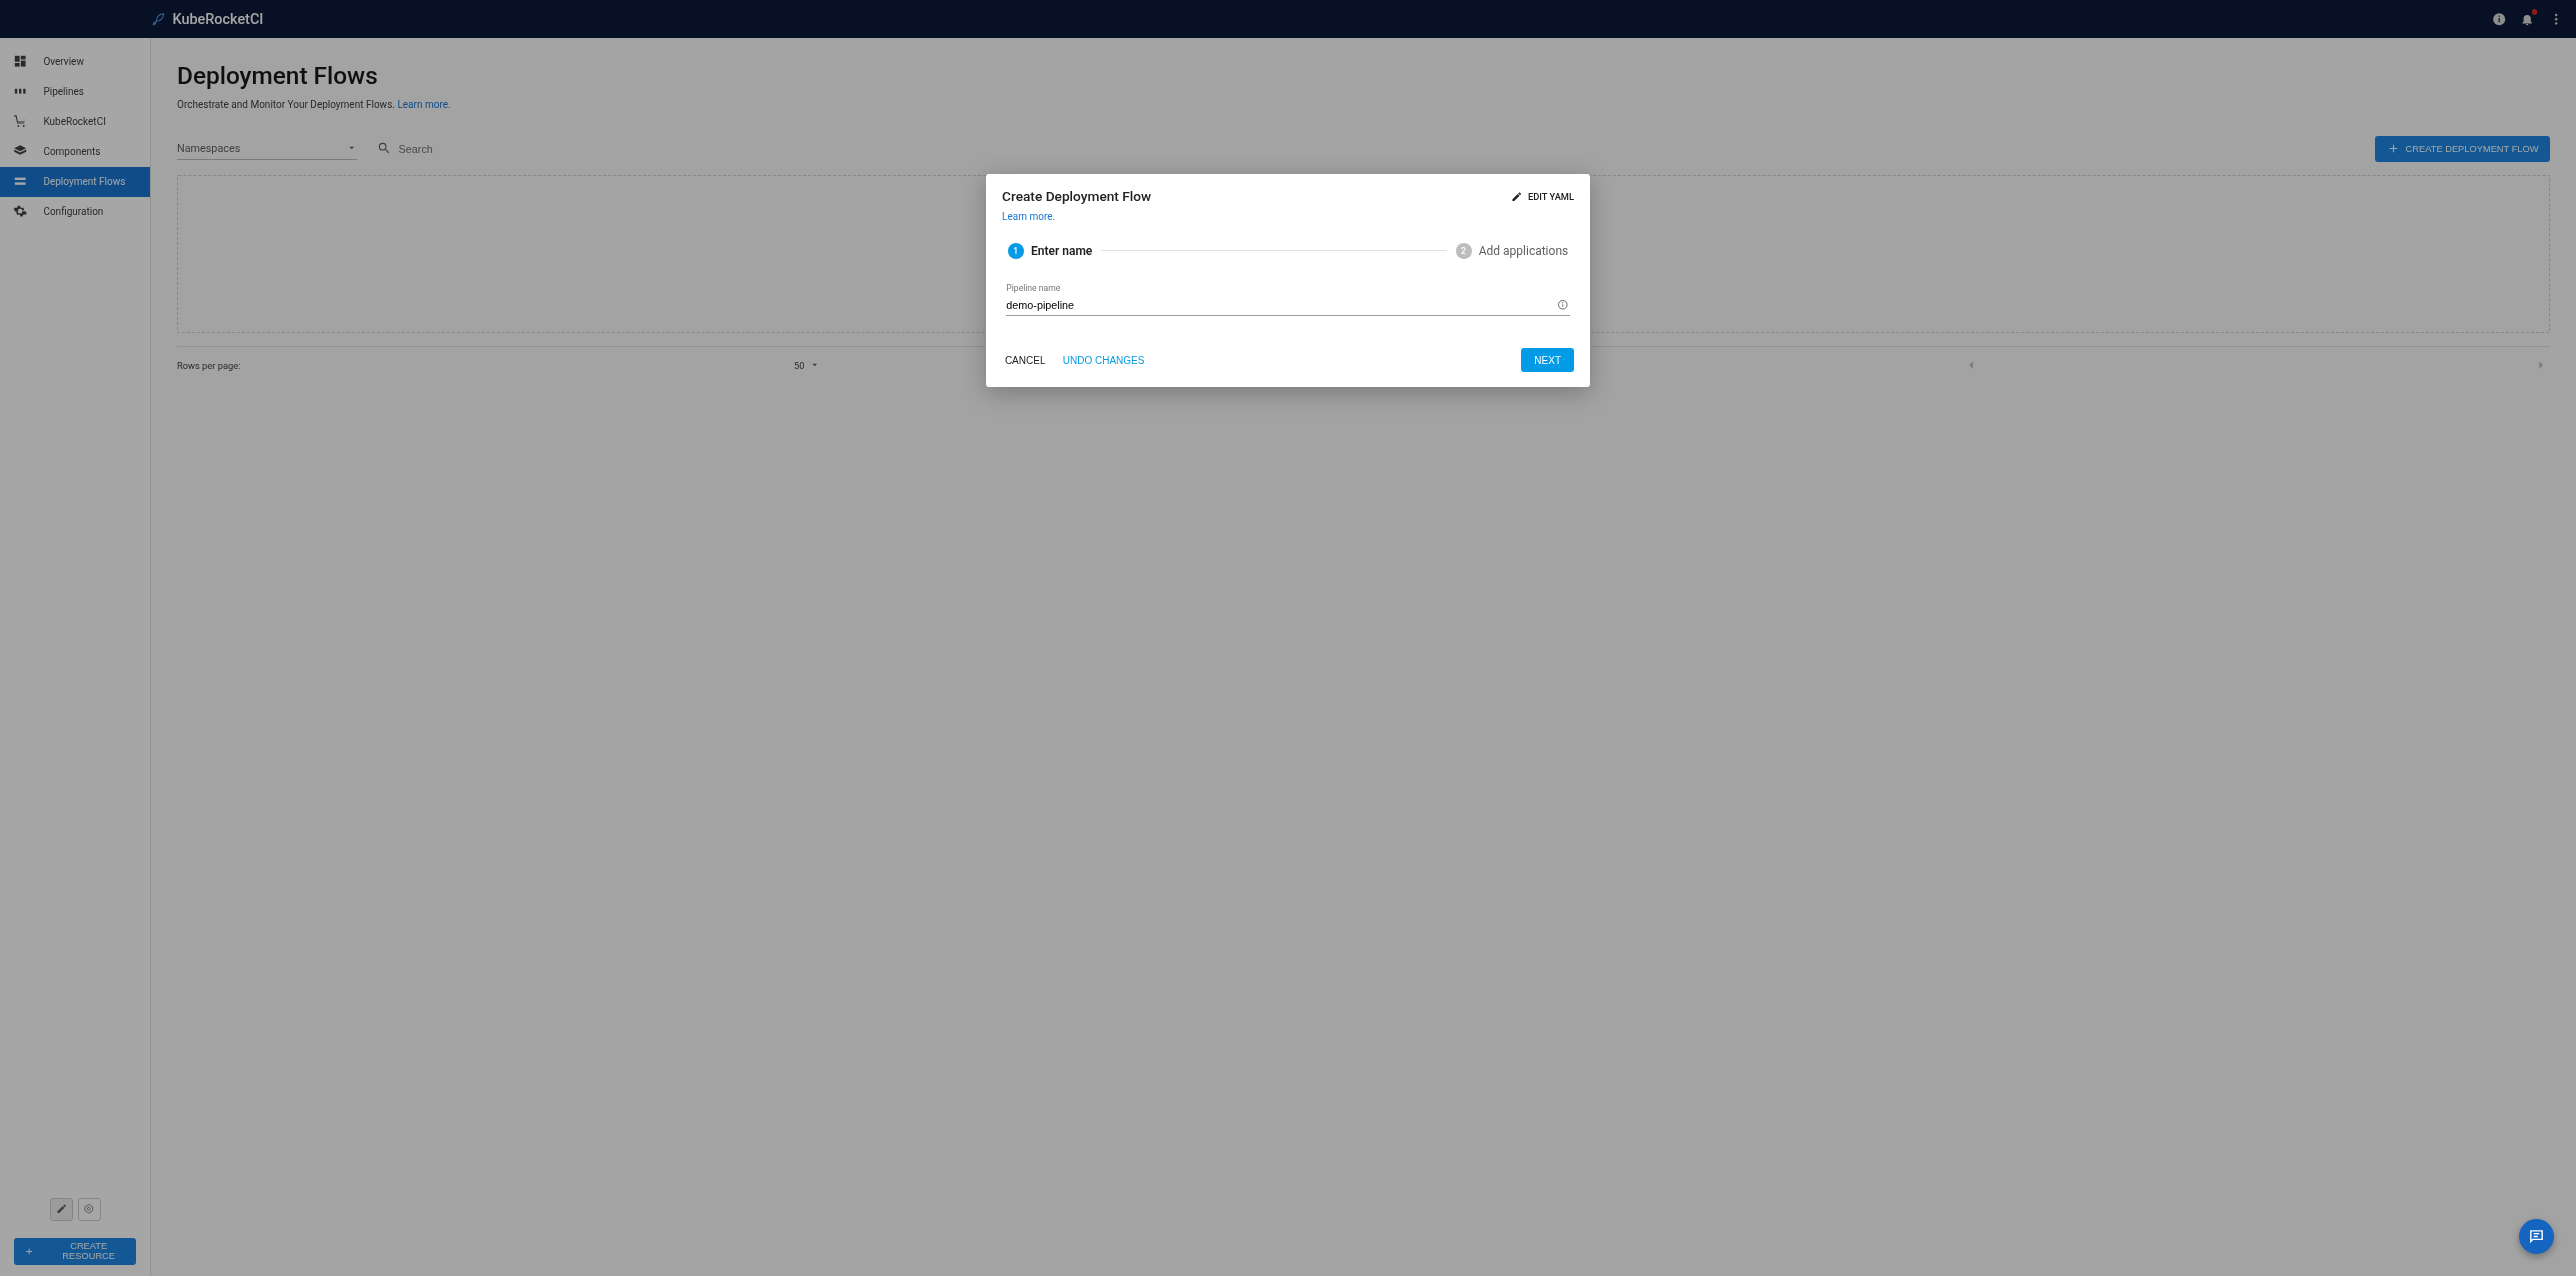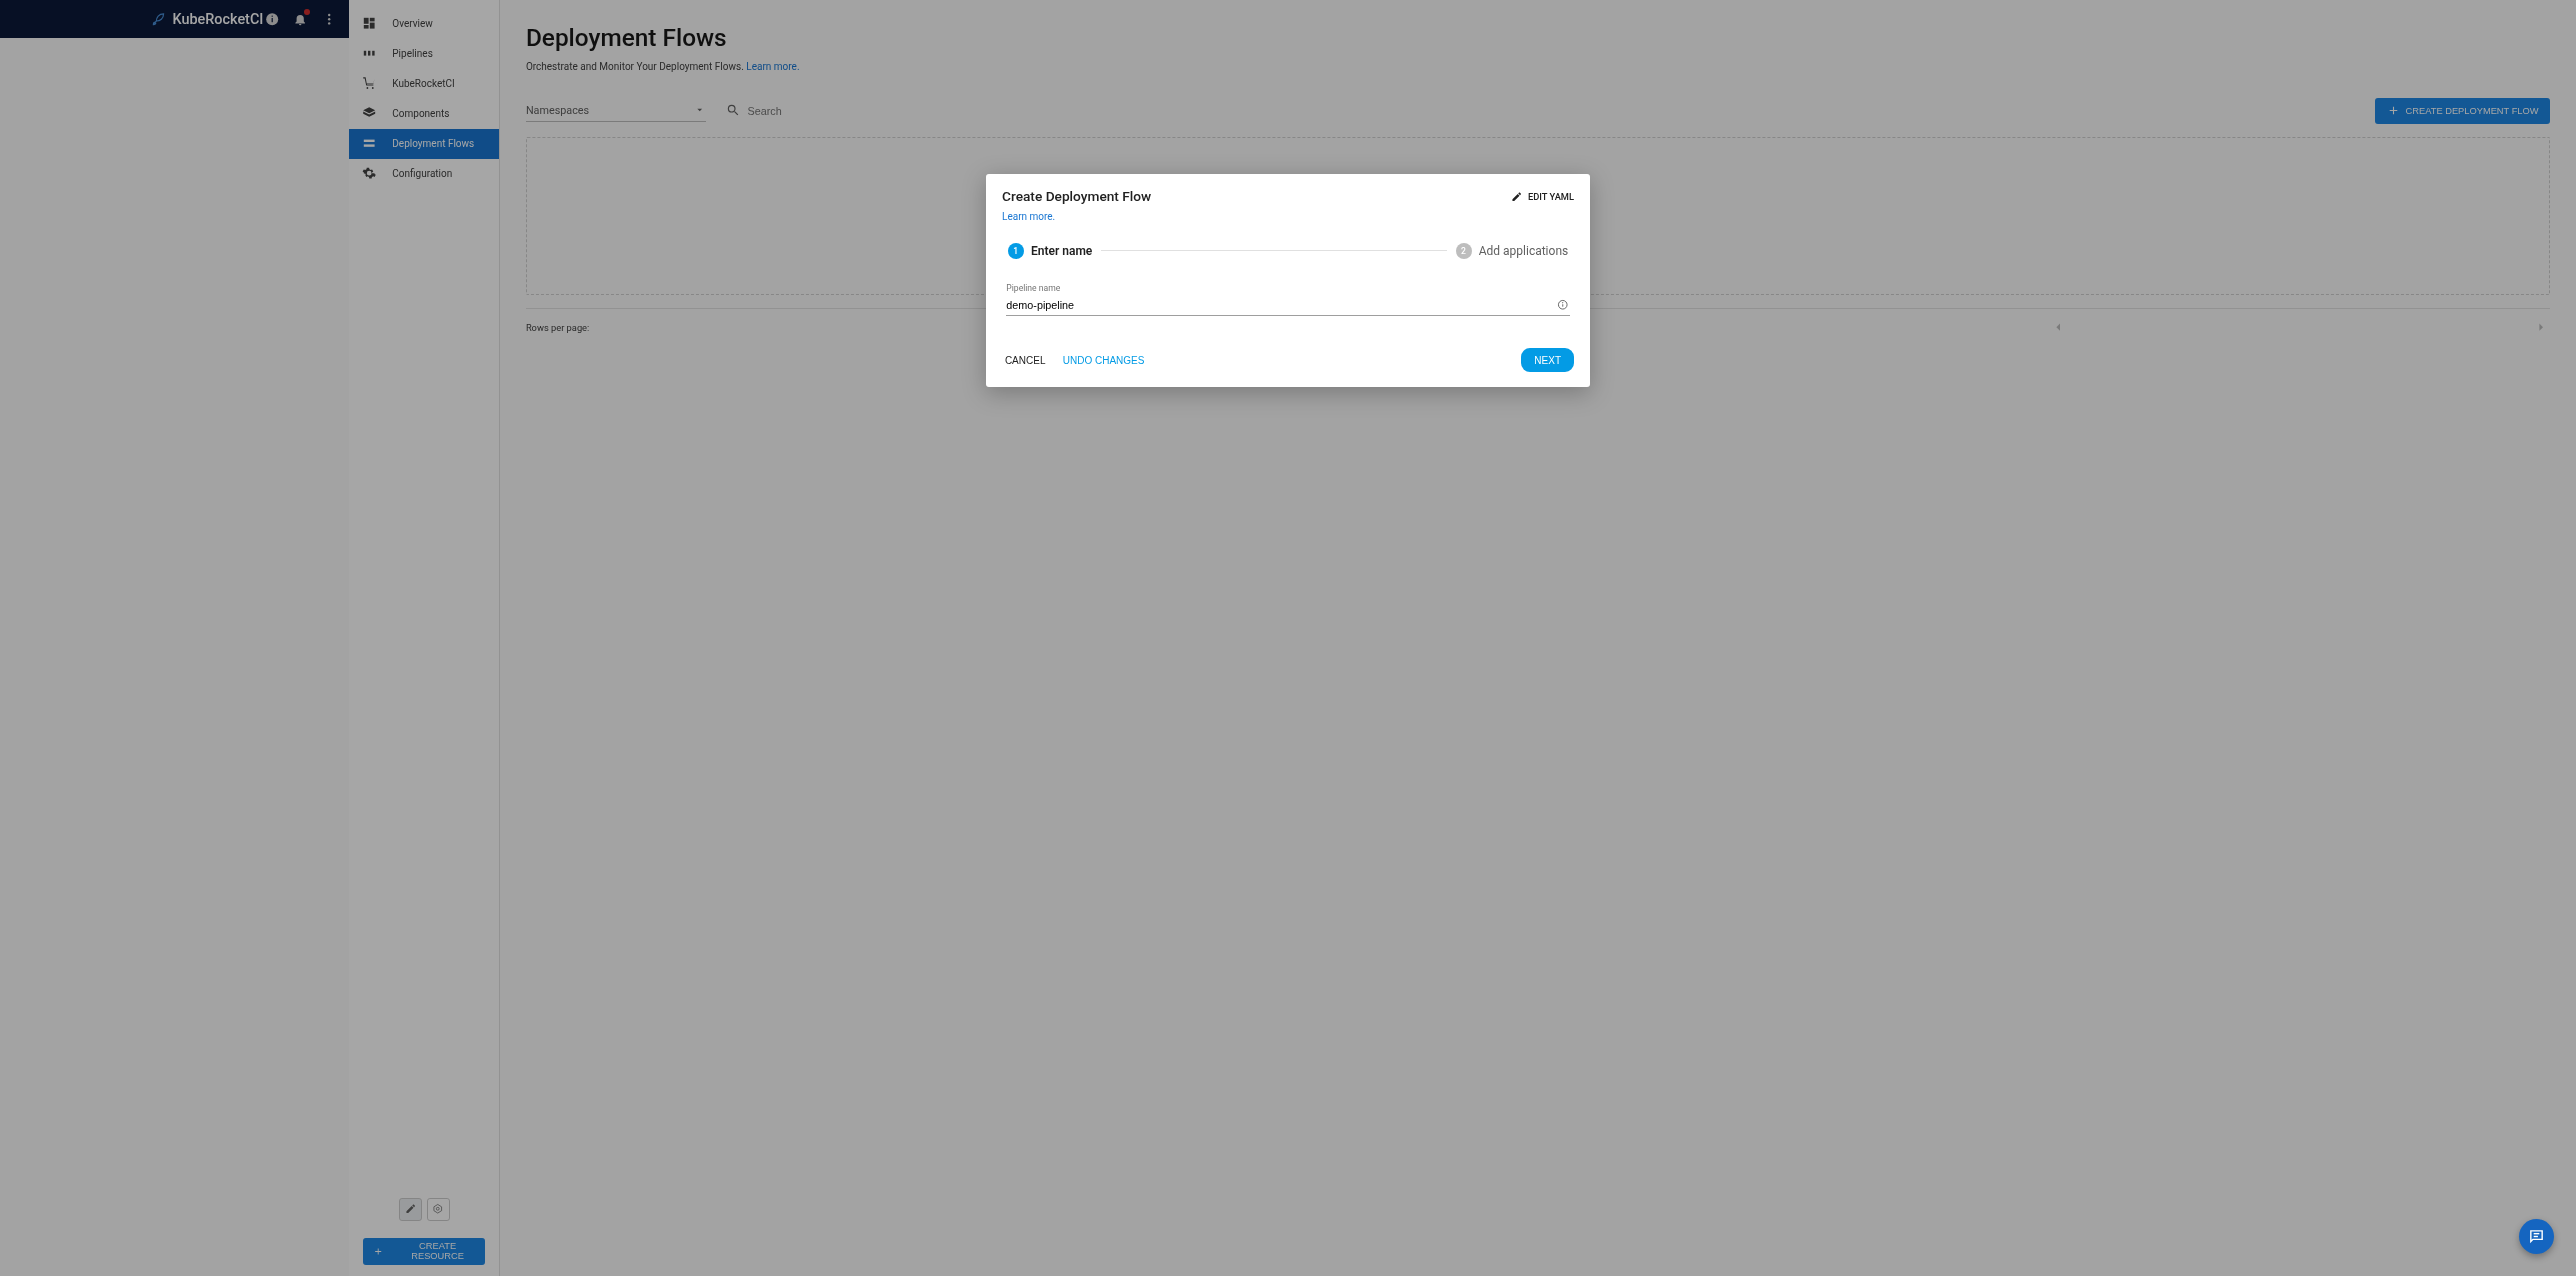--- a/index.html
+++ b/index.html
@@ -1,17 +1,17 @@
 <!DOCTYPE html>
 <html style="font-size:11.5px"><head>
 <meta charset="utf-8">
 <style>
 * { box-sizing: border-box; margin: 0; padding: 0; }
 body { font-family: -apple-system, BlinkMacSystemFont, "Segoe UI", Roboto, sans-serif; background: #fafafa; color: #212121; overflow: hidden; }
-.app { display: flex; flex-direction: row; height: 100vh; position: relative; }
+.app { display: flex; flex-direction: column; height: 100vh; position: relative; }
 
 
 .topbar { height: 38px; background: #0b1a3a; color: #fff; display: flex; align-items: center; padding: 0 11.5px 0 0; }
 .topbar-spacer { width: 151px; }
 .brand { display: flex; align-items: center; gap: 7.2px; font-size: 14.4px; font-weight: 500; }
 .brand-icon { width: 14.4px; height: 14.4px; }
 .topbar-right { margin-left: auto; display: flex; align-items: center; gap: 11.5px; }
 .topbar-iconbtn { width: 17px; height: 17px; display: flex; align-items: center; justify-content: center; color: #d9d9d9; cursor: pointer; position: relative; }
 .notif-dot { position: absolute; top: -1.4px; right: -1.4px; width: 5.8px; height: 5.8px; background: #d32f2f; border-radius: 50%; }
 
@@ -68,21 +68,21 @@
 
 .field { margin: 0 4.3px 5.8px; position:relative; }
 .field-label { font-size:8.6px; color:#757575; margin-bottom:1.4px; }
 .field-input { width:100%; border:none; border-bottom:0.7px solid #9e9e9e; font-size:10.8px; padding:4.3px 20px 4.3px 0; outline:none; }
 .field-info { position:absolute; right:1.4px; bottom:5.8px; width:11.5px; height:11.5px; color:#616161; }
 
 .dlg-actions { display:flex; align-items:center; margin-top: 32px; }
 .txt-btn { background:none; border:none; font-size:10px; font-weight:500; cursor:pointer; padding:5.8px 2.9px; }
 .txt-btn.cancel { color:#212121; margin-right:11.5px;}
 .txt-btn.undo { color:#039be5; }
-.primary-btn { margin-left:auto; background:#039be5; color:#fff; border:none; border-radius:9px; height:24.4px; padding:0 13px; font-size:10px; font-weight:500; cursor:pointer;}
+.primary-btn { margin-left:auto; background:#039be5; color:#fff; border:none; border-radius:3px; height:24.4px; padding:0 13px; font-size:10px; font-weight:500; cursor:pointer;}
 
 
 .fab { position:absolute; right:21.6px; bottom:21.6px; width:35px; height:35px; border-radius:50%; background:#1565c0; display:flex; align-items:center; justify-content:center; color:#fff; z-index:12; cursor:pointer; box-shadow:0 2.9px 7.2px rgba(0,0,0,.3);}
 
 svg { display:block; }
 </style>
 </head>
 <body>
 
 <div class="app">

